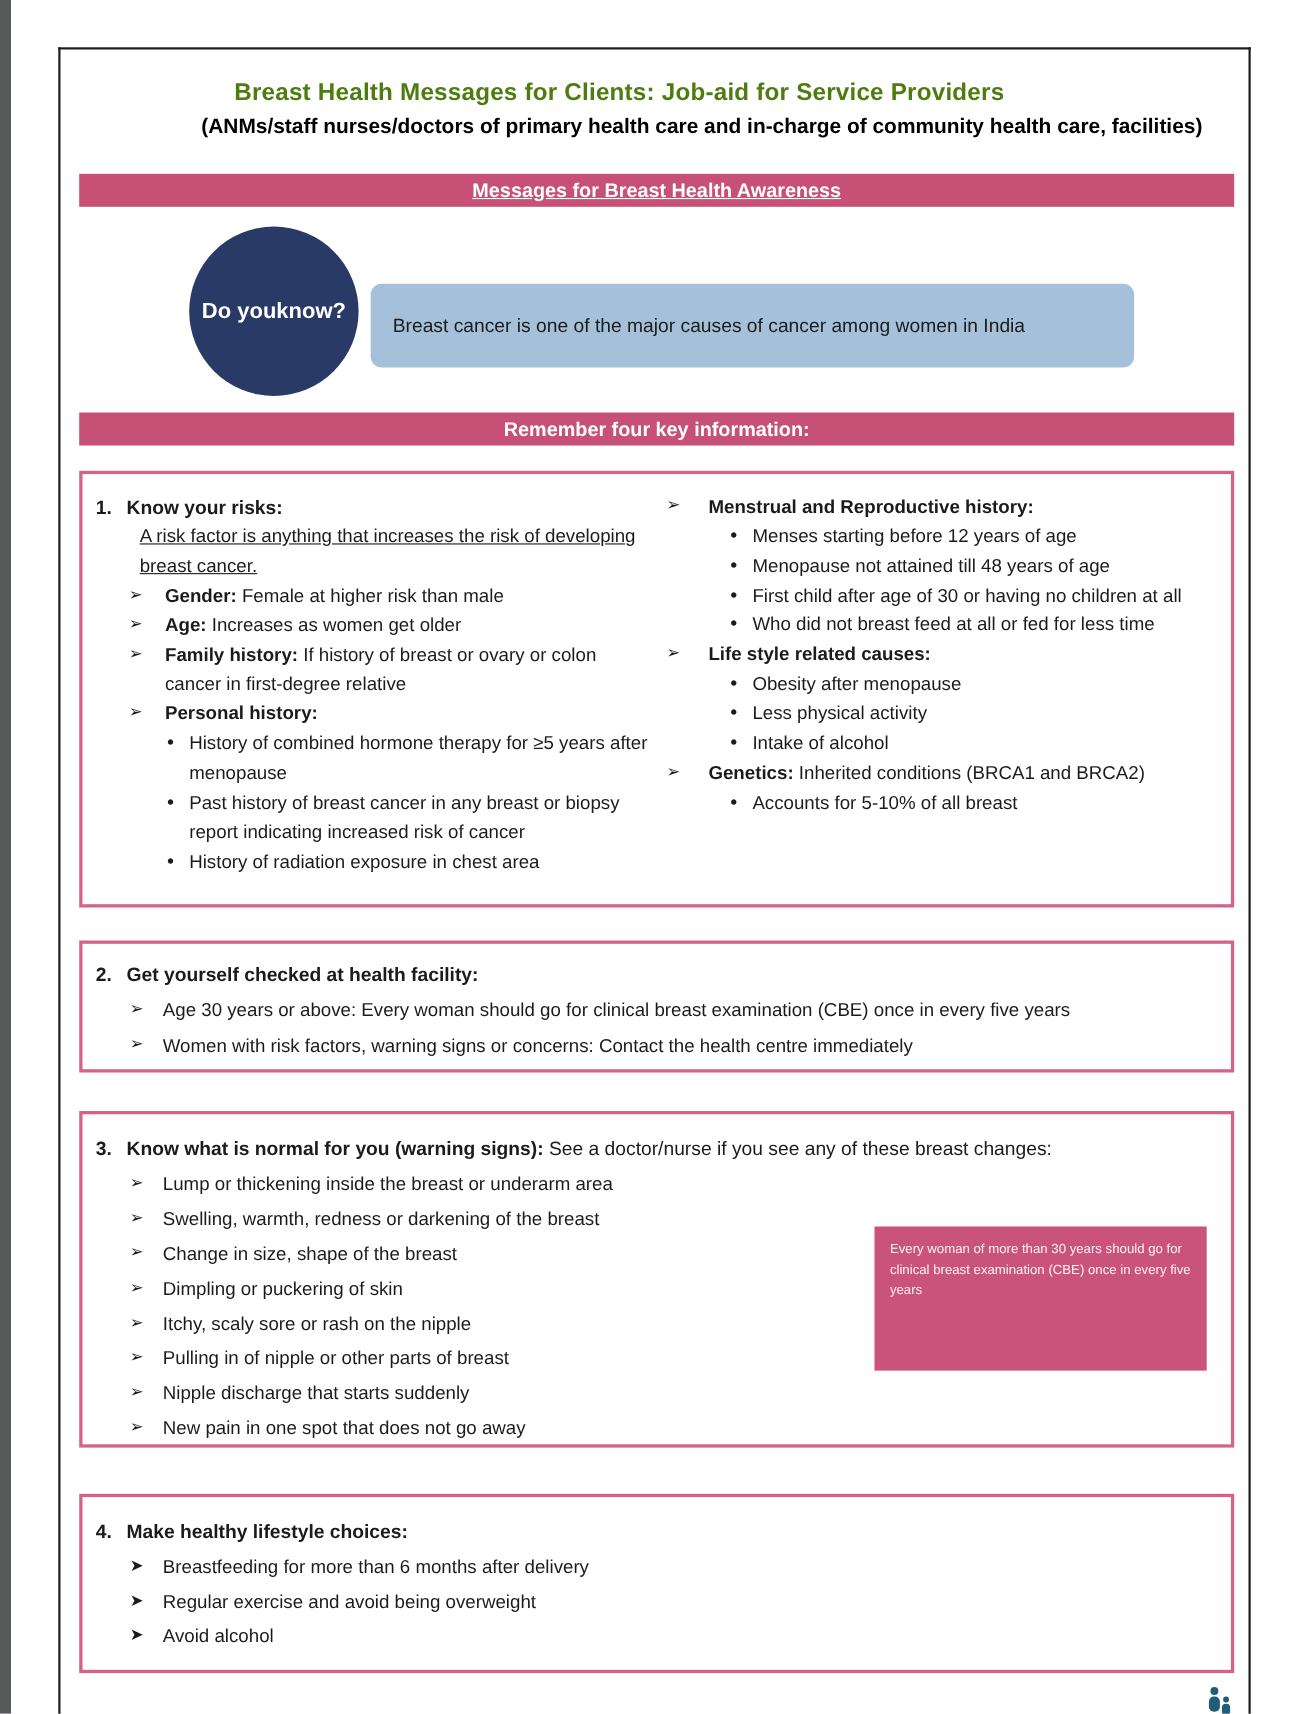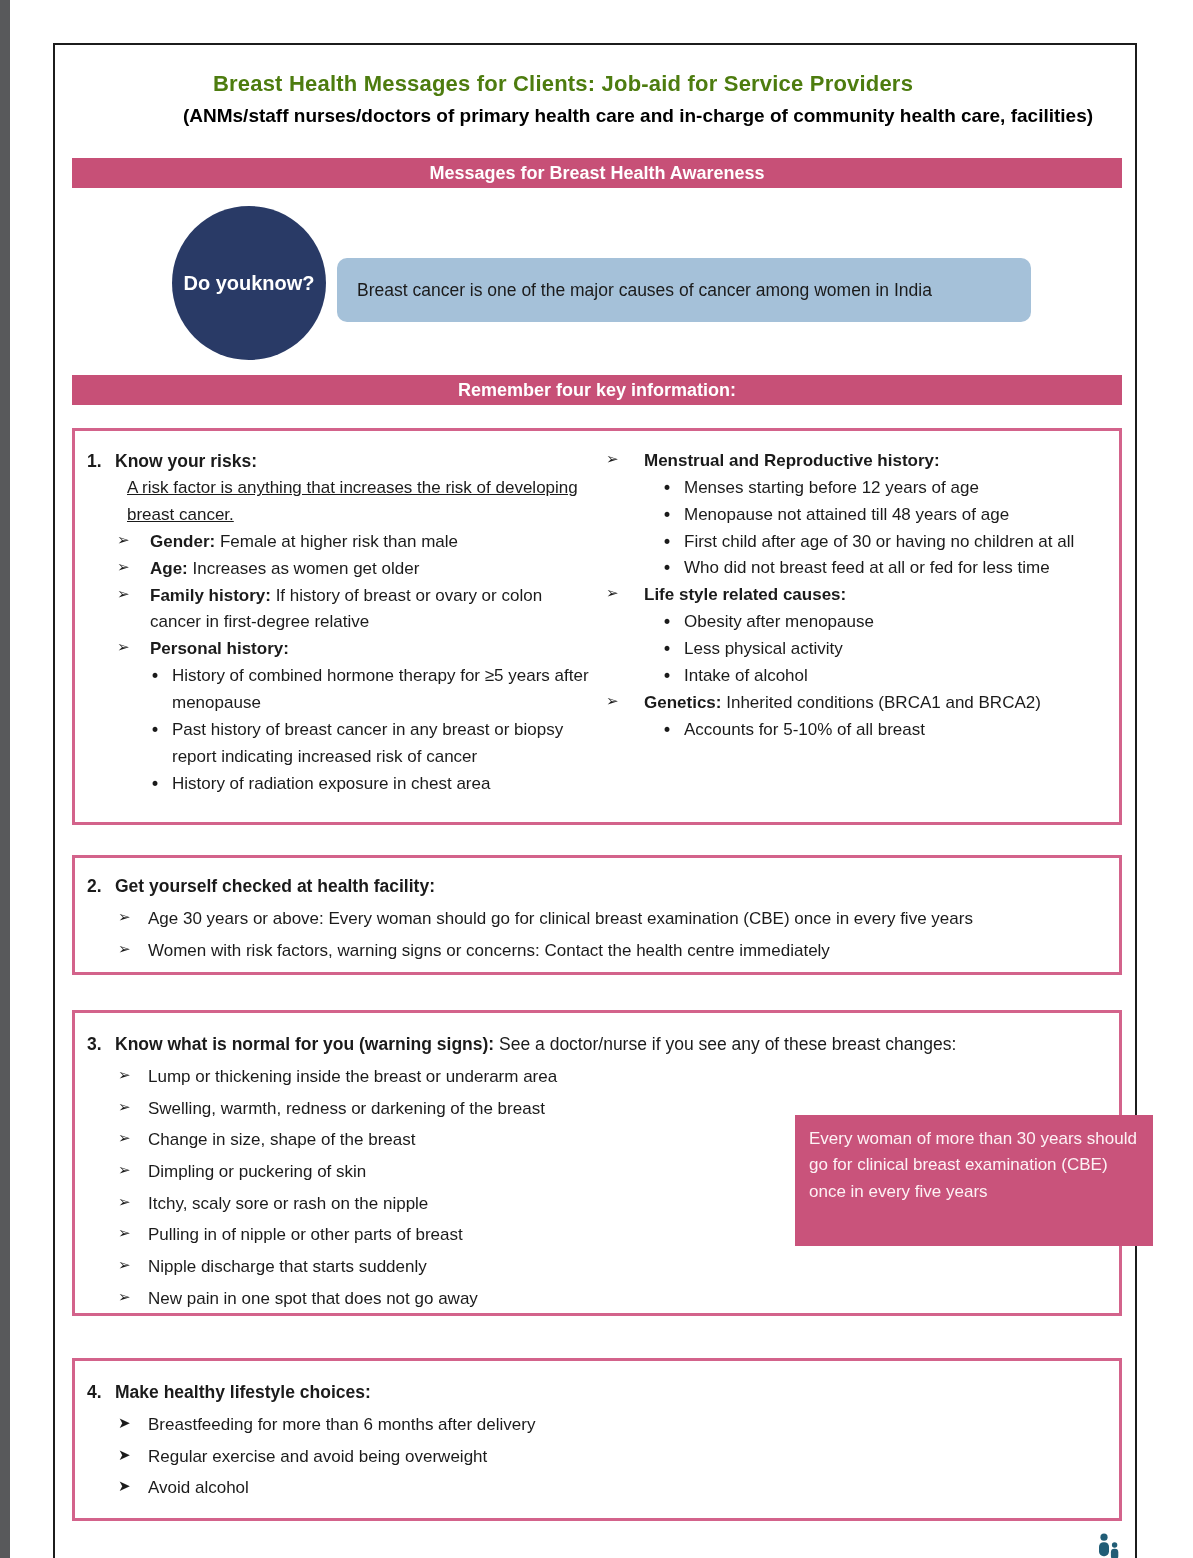--- a/index.html
+++ b/index.html
@@ -20,30 +20,30 @@
     font-size:22px; font-weight:bold; color:#4d7c0f; letter-spacing:0.2px;
   }
   .doc-subtitle {
     position:absolute; top:60px; left:0; width:1080px; text-align:center;
     font-size:19px; font-weight:bold; color:#000000;margin-left:43px;
   }
   .banner {
     position:absolute; left:17px; width:1050px; height:30px; background:#c75077;
     color:#ffffff; font-size:18px; font-weight:bold; text-align:center; line-height:30px;
   }
-  #banner-awareness { top:113px; }
+  #banner-awareness { top:113px;text-decoration:underline; }
   #banner-remember  { top:330px; }
   .dyk-circle {
     position:absolute; left:117px; top:161px; width:154px; height:154px; border-radius:50%;
     background:#293a66; color:#ffffff; font-size:20px; font-weight:bold;
     display:flex; flex-direction:row; align-items:center; justify-content:center;
     line-height:1.7; text-align:center;
   }
   .dyk-bubble {
-    position:absolute; left:282px; top:213px; width:694px; height:64px;
+    position:absolute; left:282px; top:213px; width:694px; height:76px;
     background:#a5c1d9; border-radius:10px; box-sizing:border-box;
     display:flex; align-items:center; padding-left:20px; font-size:17.5px; color:#1b1b1b;
   }
   .box {
     position:absolute; left:17px; width:1050px; background:#ffffff;
     border:3px solid #d3638b; box-sizing:border-box; font-size:17px;
   }
   #box-risks     { top:383px;  height:397px; padding:17px 10px 0 12px; display:flex; }
   #box-checked   { top:810px;  height:120px; padding:15px 10px 0 12px; }
   #box-warning   { top:965px;  height:306px; padding:18px 10px 0 12px; position:absolute; }
@@ -61,23 +61,23 @@
   .mk-dot    { width:22px; }
   .col-left  .ind0 { margin-left:30px; }
   .col-left  .ind1 { margin-left:63px; }
   .col-right .ind0 { margin-left:0; }
   .col-right .ind1 { margin-left:56px; }
   .col-right .mk-arrow { width:38px; }
   .spaced .li { margin-top:7px; line-height:1.45; }
   .spaced .li .mk-arrow, .spaced .li .mk-arrowf { width:30px; }
   .spaced .ind0 { margin-left:31px; }
   .callout {
-    position:absolute; left:720px; top:102px; width:358px; height:131px;
+    position:absolute; left:720px; top:102px; width:302px; height:131px;
     background:#c9537b; color:#fdf2f5; box-sizing:border-box;
-    padding:11px 14px; font-size:17px; line-height:1.55;
+    padding:11px 14px; font-size:12px; line-height:1.55;
   }
   .people-icon { position:absolute; left:1040px; top:1488px; }
   b { font-weight:bold; }
 </style>
 </head>
 <body>
 
 <div class="viewer-strip"></div>
 
 <div class="page">

